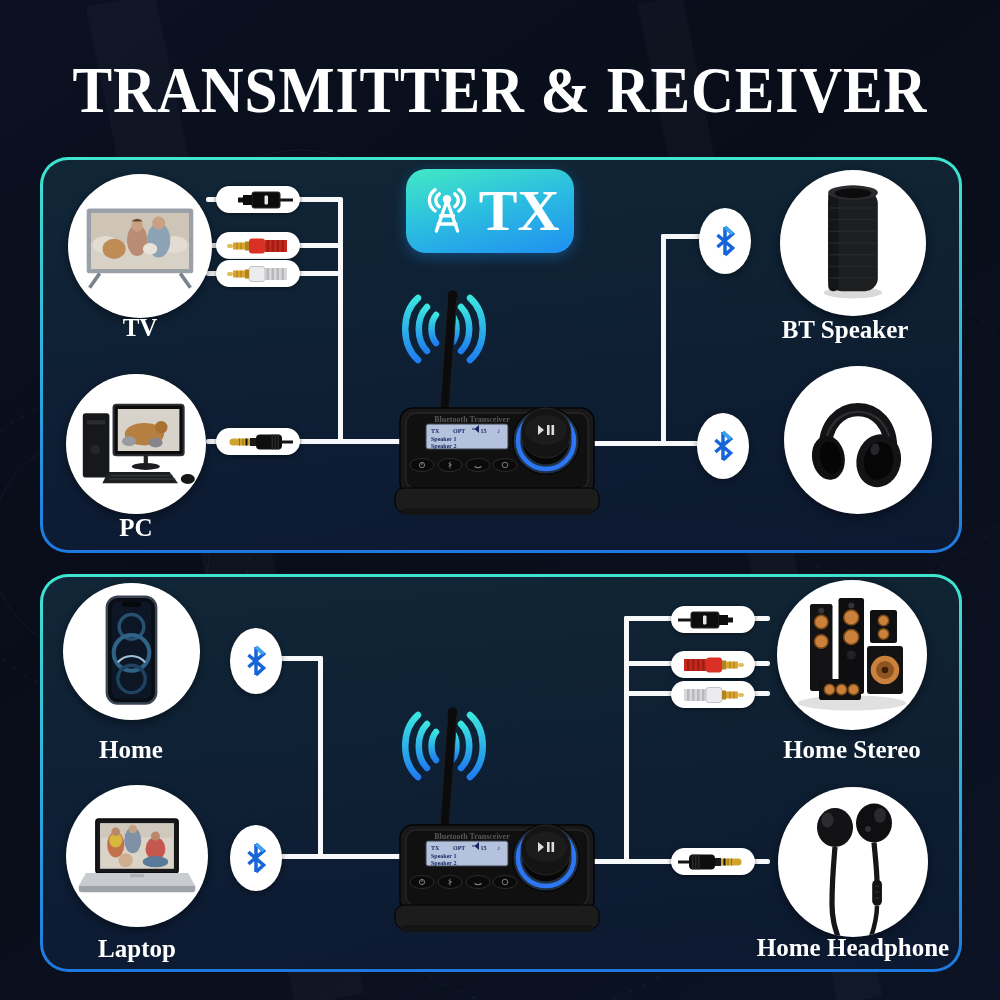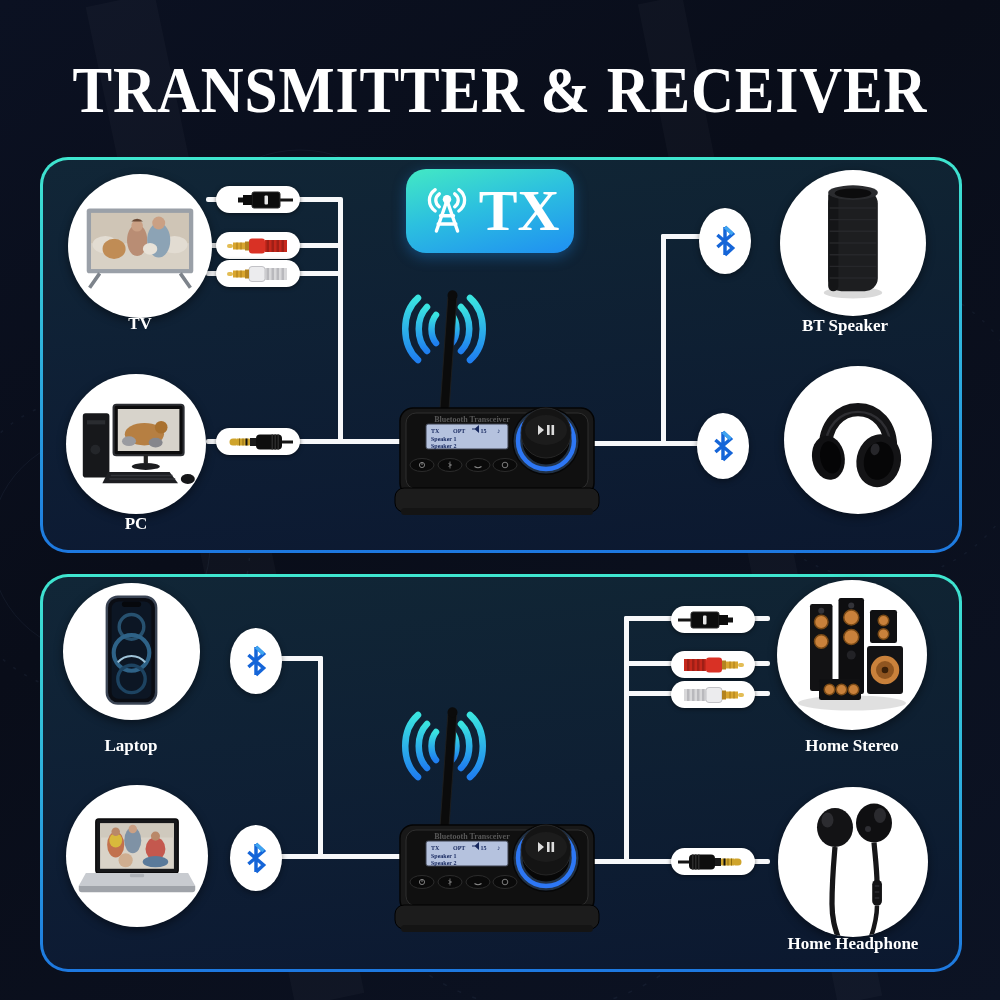--- a/index.html
+++ b/index.html
@@ -20,21 +20,21 @@
     background:linear-gradient(160deg,rgba(13,22,42,.92),rgba(10,16,32,.92));}
   #tx-panel{top:157px;height:390px;}
   #rx-panel{top:574px;height:392px;}
   
   .wire{background:#f7f8fa;z-index:2;border-radius:2px;}
   
   .pcircle{background:#ffffff;border-radius:50%;z-index:3;
     box-shadow:0 3px 10px rgba(0,0,0,.45);overflow:hidden;}
   .pcircle svg{width:100%;height:100%;display:block;}
   
-  .dev-label{color:#ffffff;font-size:17px;font-weight:800;text-align:center;z-index:3;white-space:nowrap;}
+  .dev-label{color:#ffffff;font-size:25px;font-weight:800;text-align:center;z-index:3;white-space:nowrap;}
   
   .badge{width:168px;height:84px;border-radius:20px;z-index:4;display:flex;
     align-items:center;justify-content:center;gap:6px;
     background:linear-gradient(165deg,#43e9c4 0%,#2cc0df 45%,#1f8ff2 100%);
     box-shadow:0 4px 14px rgba(31,143,242,.35);}
   .badge-label{color:#ffffff;font-size:58px;font-weight:800;letter-spacing:0px;line-height:1;}
   
   .pill{width:84px;height:27px;background:#ffffff;border-radius:14px;z-index:4;
     box-shadow:0 1px 4px rgba(0,0,0,.5);display:flex;align-items:center;justify-content:center;}
   .pill svg{width:72px;height:24px;display:block;}
@@ -387,21 +387,22 @@
       <path d="M64,37 C65,48 66,56 66,64" stroke="#161618" stroke-width="3.5" fill="none"></path>
       <rect x="62.8" y="62" width="6.5" height="17" rx="3" fill="#131315"></rect>
       <path d="M64.5,66 h3 M64.5,70 h3 M64.5,74 h3" stroke="#2c2c30" stroke-width="1"></path>
       <path d="M66,79 C66,88 64,94 62,100" stroke="#161618" stroke-width="3" fill="none"></path>
     </svg>
   </div>
 
   <div class="dev-label abs" style="left:40px;top:314px;width:200px">TV</div>
   <div class="dev-label abs" style="left:36px;top:514px;width:200px">PC</div>
   <div class="dev-label abs" style="left:725px;top:316px;width:240px">BT Speaker</div>
-  <div class="dev-label abs" style="left:31px;top:736px;width:200px">Laptop</div>
+  <div class="dev-label abs" style="left:31px;top:736px;width:200px">Home</div>
+  <div class="dev-label abs" style="left:37px;top:935px;width:200px">Laptop</div>
   <div class="dev-label abs" style="left:732px;top:736px;width:240px">Home Stereo</div>
   <div class="dev-label abs" style="left:713px;top:934px;width:280px">Home Headphone</div>
 
   <div class="device abs" style="left:392px;top:282px">
     <svg viewBox="0 0 210 235">
       <g stroke="url(#wavegrad)" stroke-width="6.5" fill="none" stroke-linecap="round">
         <path d="M26,16 C9,31 9,63 26,78"></path>
           <path d="M35,25 C24,36 24,58 35,69"></path>
           <path d="M44,33 C38,40 38,54 44,61"></path>
         <path d="M78,16 C95,31 95,63 78,78"></path>

